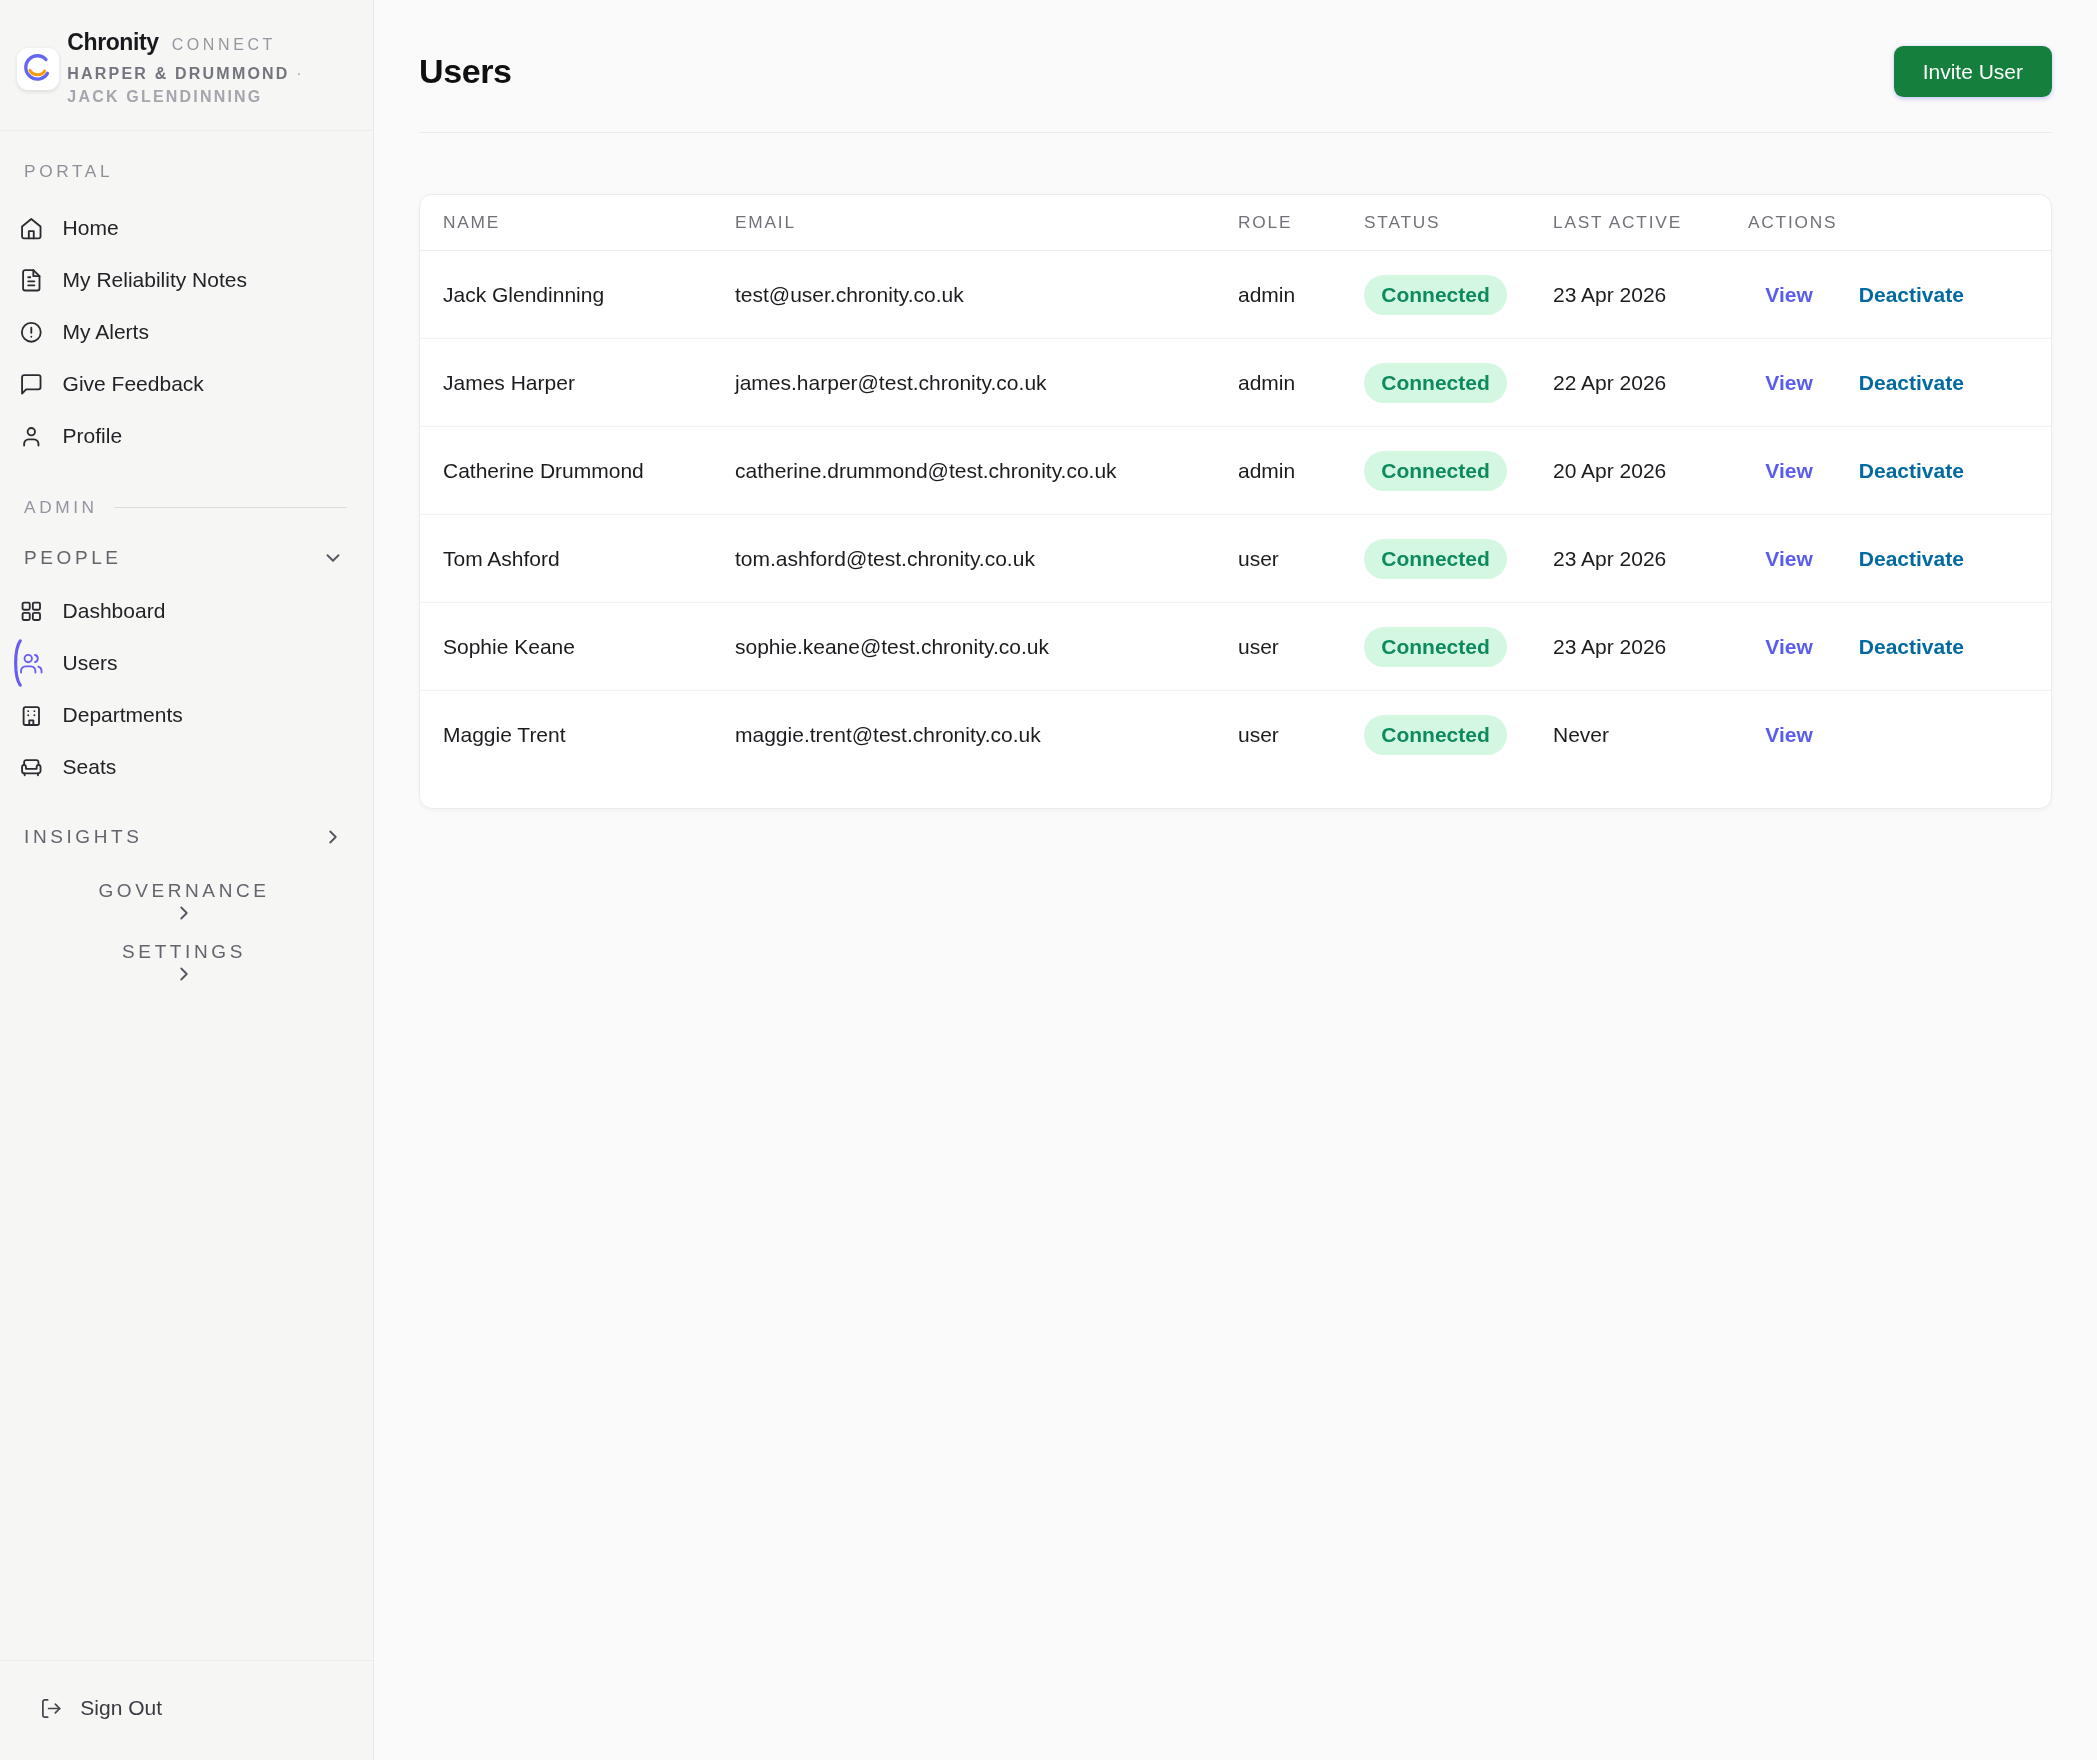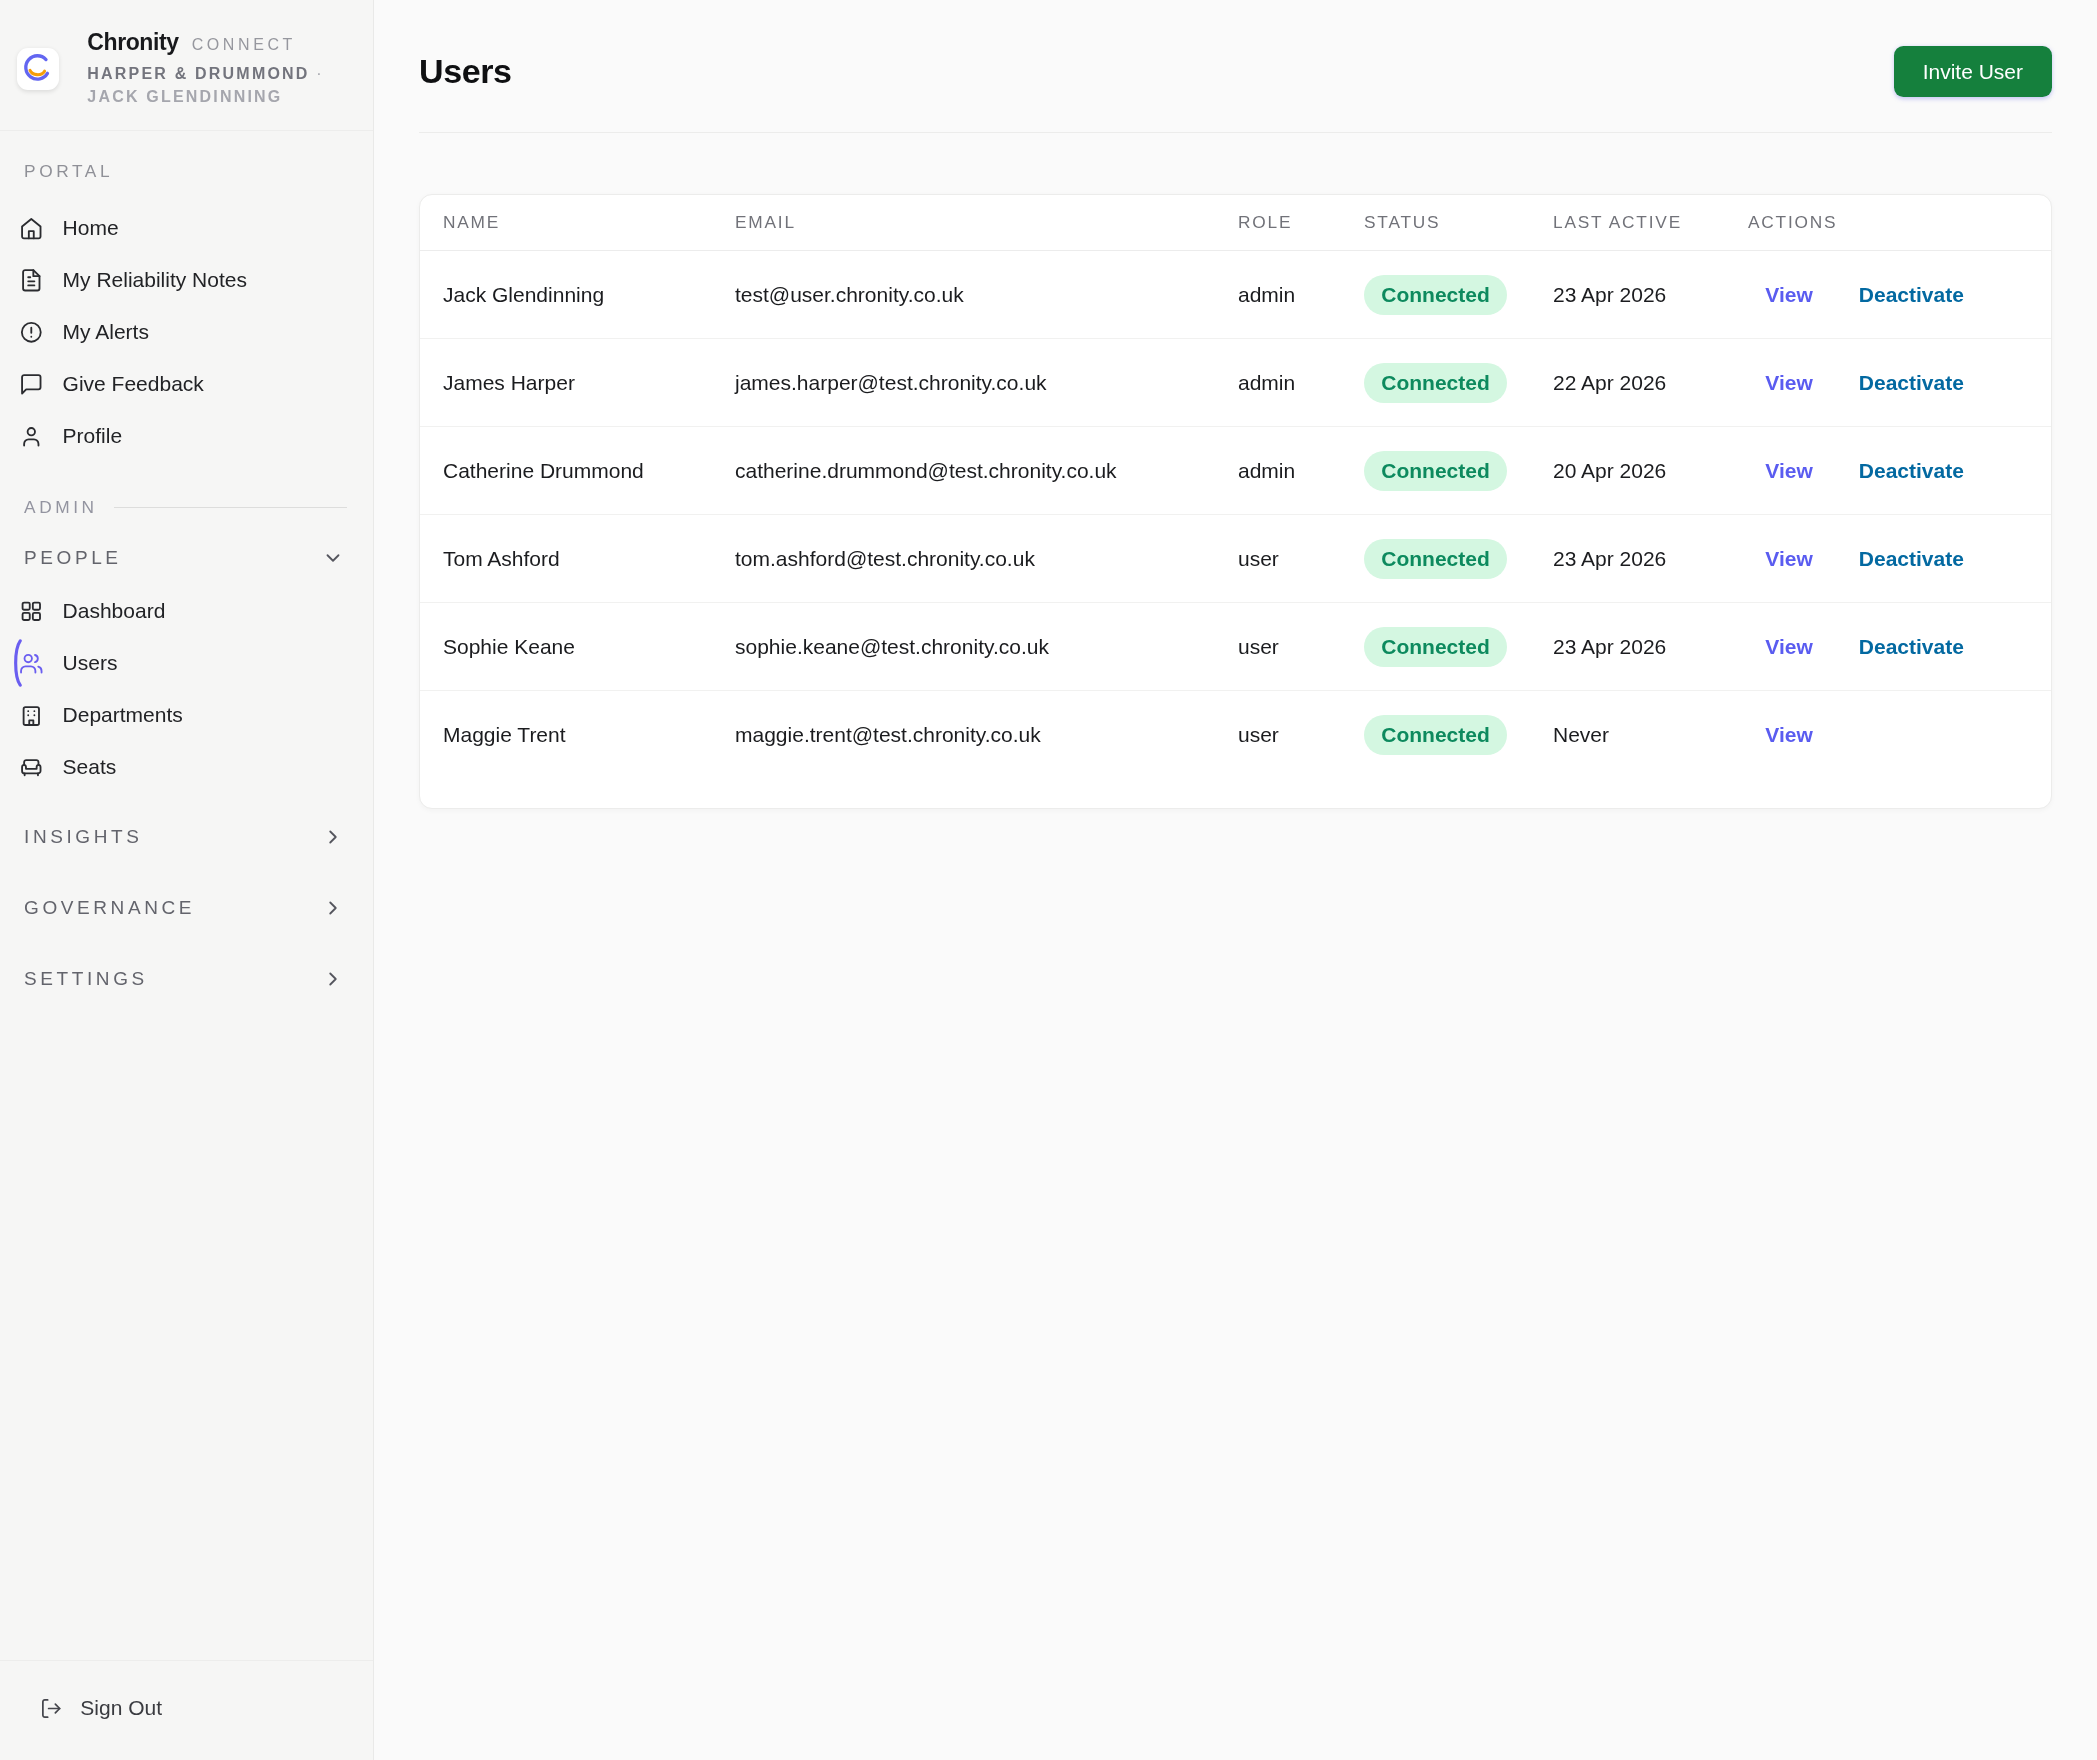--- a/index.html
+++ b/index.html
@@ -13,21 +13,21 @@
   }
   
   .sidebar {
     width:374px; min-width:374px; height:100%;
     background:#f6f6f5;
     border-right:1.4px solid #e9e9e8;
     display:flex; flex-direction:column;
     position:relative;
   }
   .brand {
-    display:flex; align-items:center; gap:28px;
+    display:flex; align-items:center; gap:8px;
     padding:29px 22px 22px 17.3px;
     border-bottom:1.4px solid #ededec;
     min-height:121px;
   }
   .logo-mark {
     width:42px; height:42px; border-radius:11px;
     background:#ffffff;
     box-shadow:0 1.4px 4.3px rgba(0,0,0,0.10);
     display:flex; align-items:center; justify-content:center;
     flex:0 0 auto;
@@ -66,21 +66,21 @@
   .admin-row .rule { flex:1; height:1.4px; background:#dddddc; margin:0 26px 0 16px; }
 
   .group-header {
     height:35px; display:flex; align-items:center; justify-content:space-between;
     padding:0 29px 0 24px; cursor:pointer; margin-bottom:10px;
   }
   .group-header .glabel { font-size:19px; letter-spacing:3.6px; color:#63646c; font-weight:500; }
   .chev { width:22px; height:22px; color:#55565e; }
   .chev svg { width:22px; height:22px; }
 
-  .collapsed-group { margin-top:36px; }
+  .collapsed-group { margin-top:26px;flex-direction:column; }
   .people-items { margin-bottom:0; }
   .first-collapsed { margin-top:26px; }
 
   .signout {
     border-top:1.4px solid #ededec;
     padding:23px 0 29px 0;
   }
   .signout-item {
     height:48px; display:flex; align-items:center; gap:17.3px;
     padding-left:40px; cursor:pointer;

